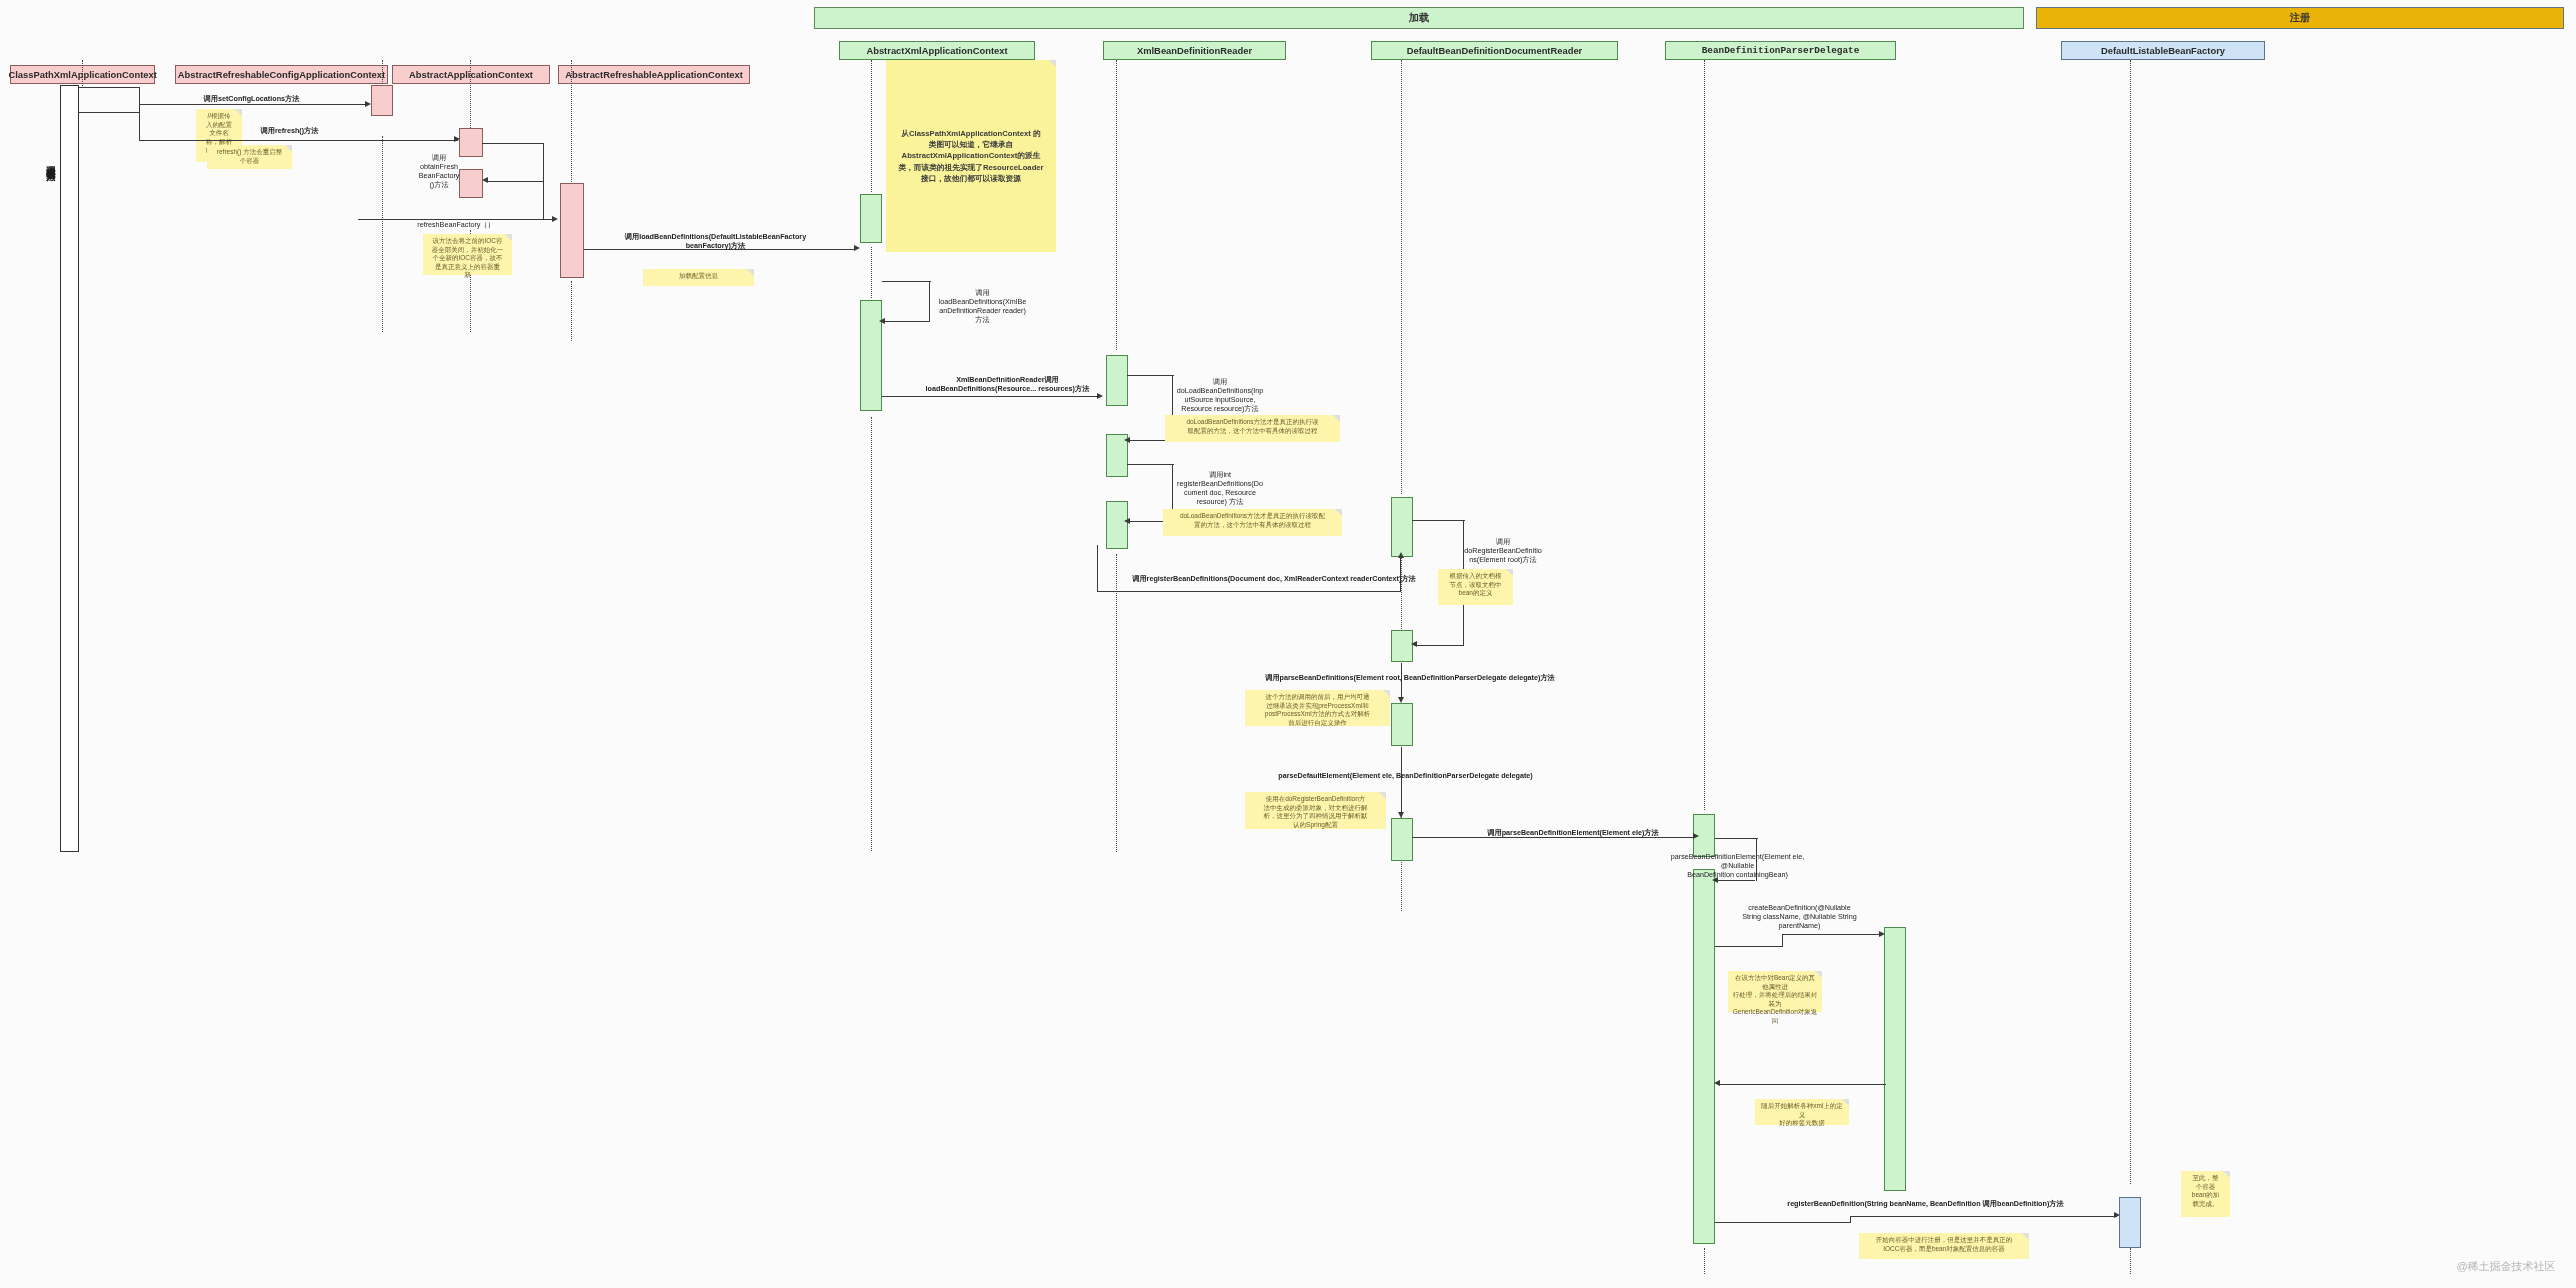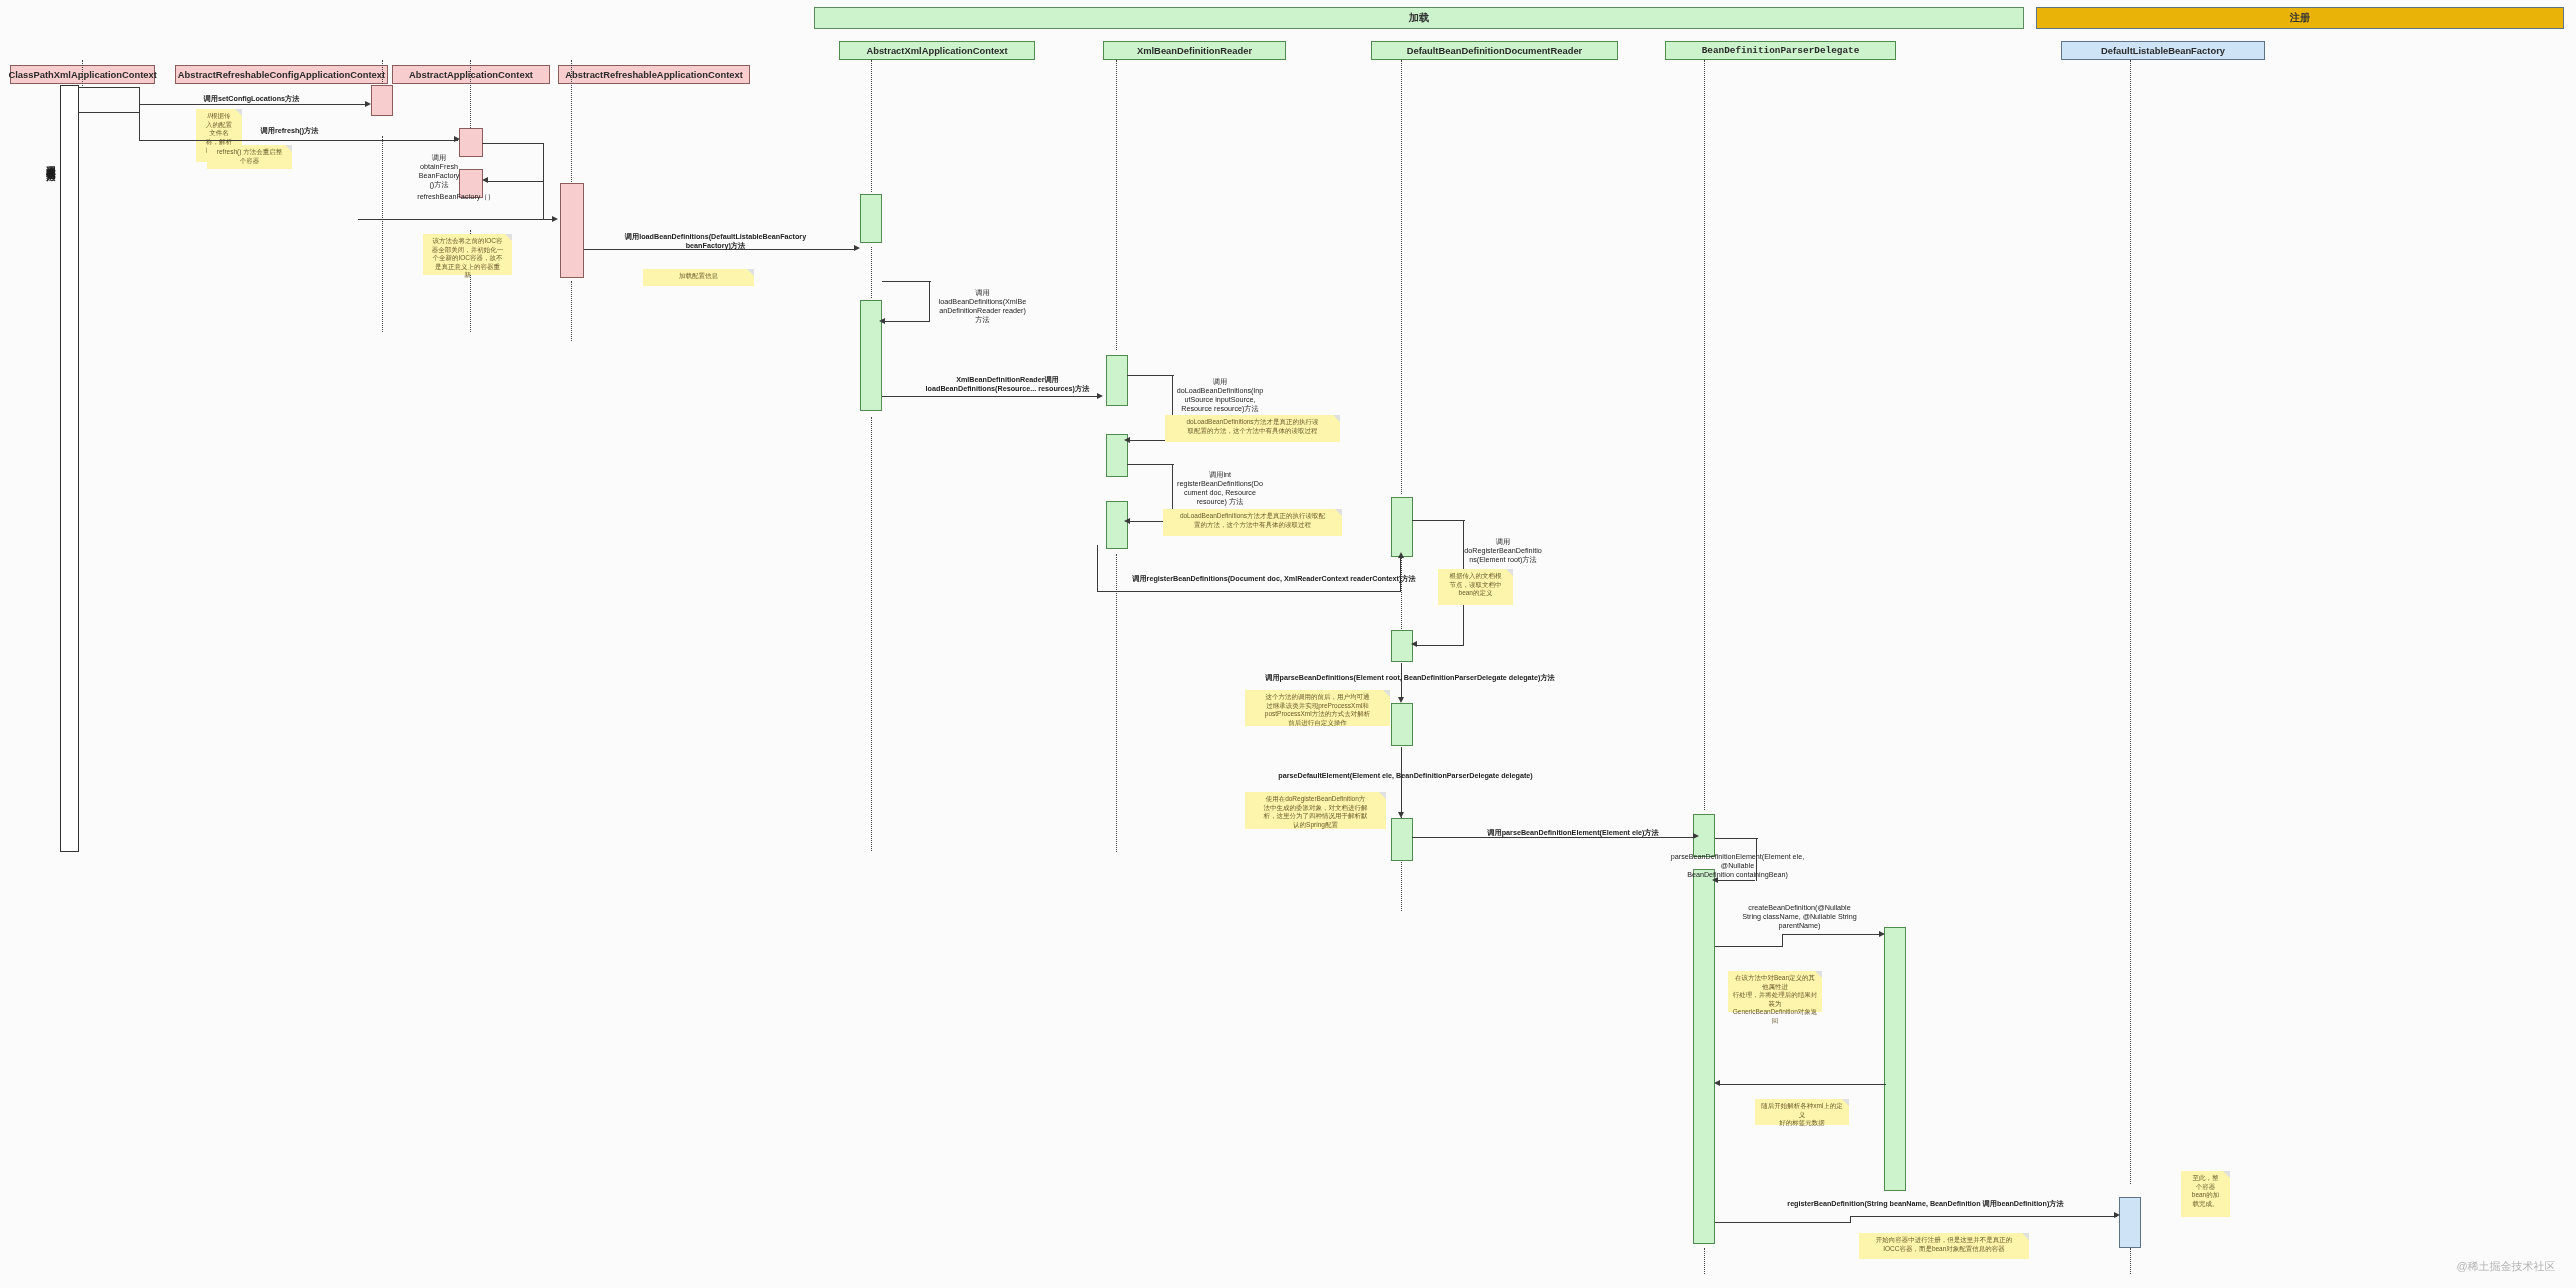--- a/index.html
+++ b/index.html
@@ -242,35 +242,40 @@
   <div class="msg-label light" style="left:409px; top:153px; width:60px;">调用
 obtainFresh
 BeanFactory
 ()方法</div>
 
   <div class="msg-line msg-v" style="left:543px; top:181px; height:38px;"></div>
   <div class="msg-line msg-h" style="left:358px; top:219px; width:186px;"></div>
   <div class="msg-line msg-h" style="left:358px; top:219px; width:0px;"></div>
   <div class="msg-line msg-h" style="left:359px; top:219px; width:193px;"></div>
   <div class="arrow-r" style="left:552px; top:216px;"></div>
-  <div class="msg-label light" style="left:405px; top:192px; width:102px;">refreshBeanFactory（）</div>
+  <div class="msg-label light" style="left:405px; top:220px; width:102px;">refreshBeanFactory（）</div>
 
   <div class="note" style="left:423px; top:234px; width:89px; height:41px;">该方法会将之前的IOC容
 器全部关闭，并初始化一
 个全新的IOC容器，故不
 是真正意义上的容器重
 新</div>
 
   <div class="msg-line msg-h" style="left:584px; top:249px; width:271px;"></div>
   <div class="arrow-r" style="left:854px; top:245px;"></div>
   <div class="msg-label" style="left:609px; top:232px; width:213px;">调用loadBeanDefinitions(DefaultListableBeanFactory
 beanFactory)方法</div>
 
   <div class="note" style="left:643px; top:269px; width:111px; height:17px;">加载配置信息</div>
 
+  <div class="note big" style="left:886px; top:60px; width:170px; height:192px;">从ClassPathXmlApplicationContext 的
+类图可以知道，它继承自
+AbstractXmlApplicationContext的派生
+类，而该类的祖先实现了ResourceLoader
+接口，故他们都可以读取资源</div>
 
   <div class="msg-line msg-h" style="left:882px; top:281px; width:49px;"></div>
   <div class="msg-line msg-v" style="left:929px; top:281px; height:41px;"></div>
   <div class="msg-line msg-h" style="left:884px; top:321px; width:45px;"></div>
   <div class="arrow-l" style="left:879px; top:318px;"></div>
   <div class="msg-label light" style="left:927px; top:288px; width:111px;">调用
 loadBeanDefinitions(XmlBe
 anDefinitionReader reader)
 方法</div>
 

